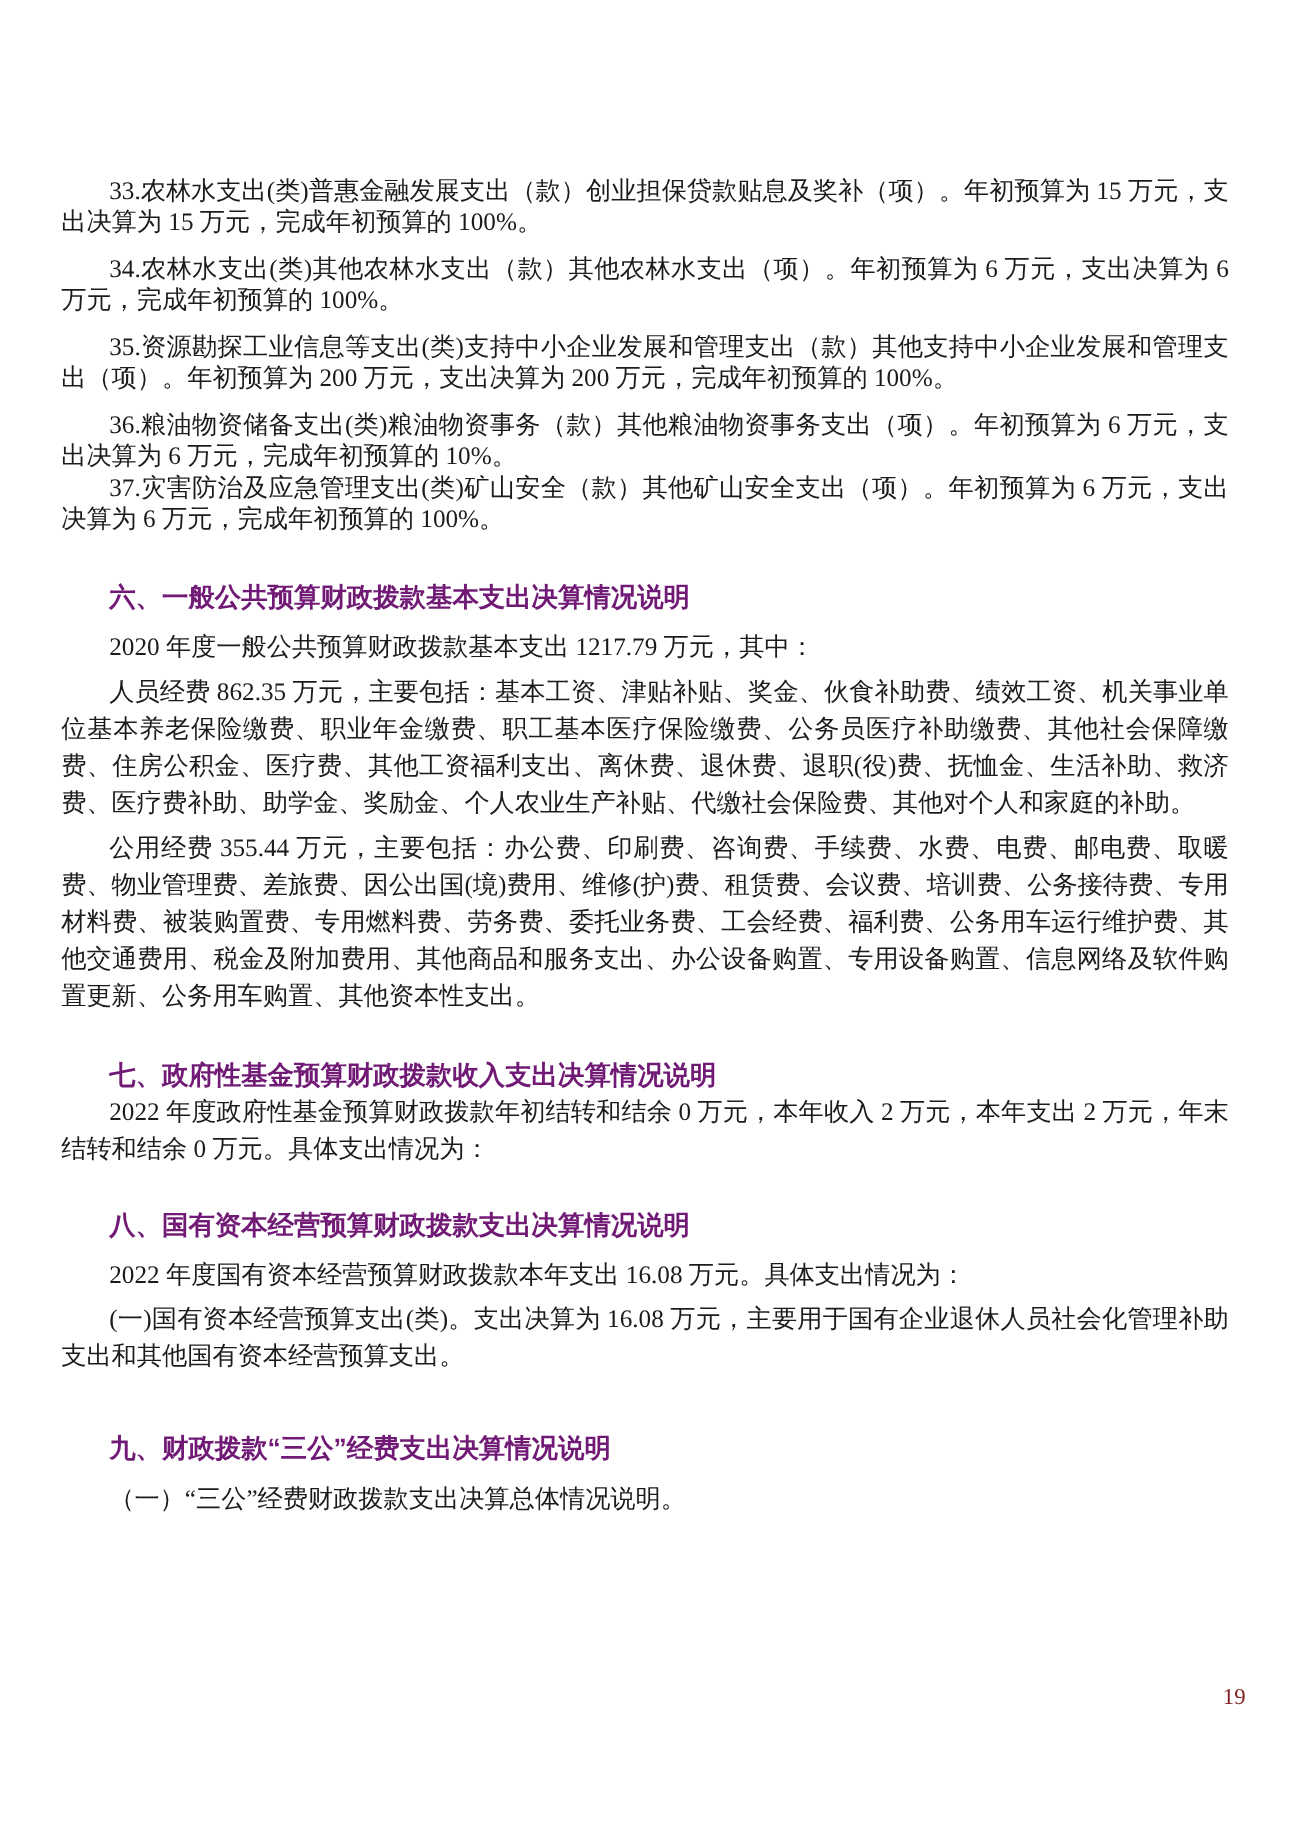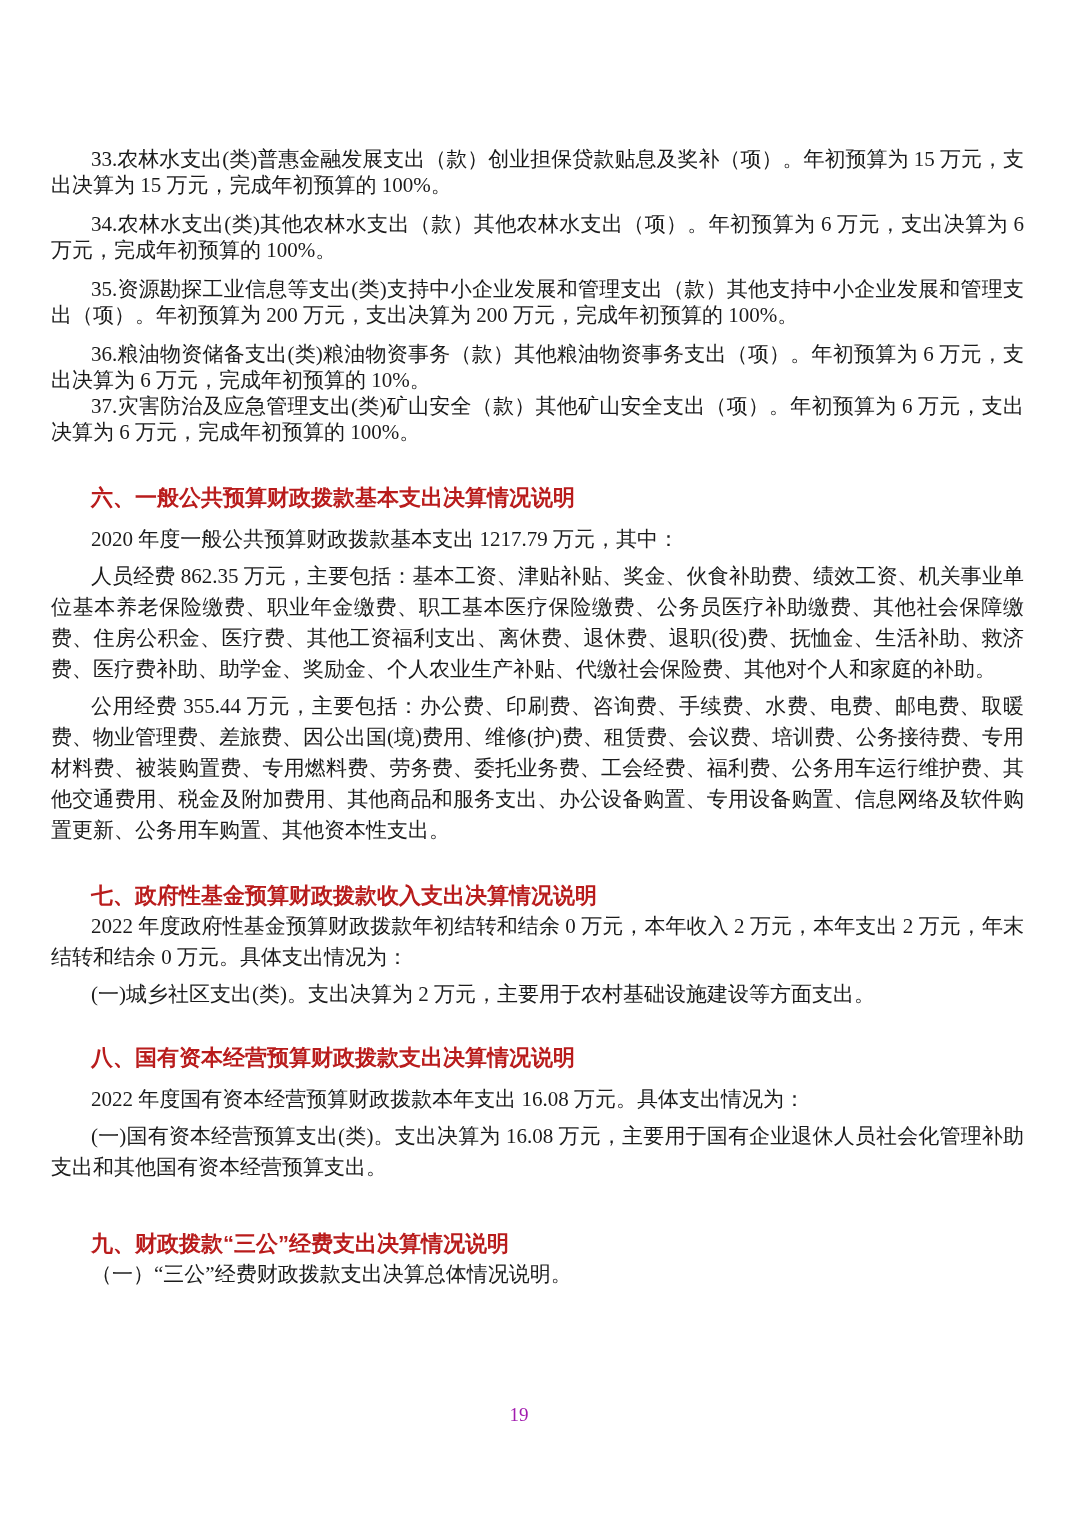--- a/index.html
+++ b/index.html
@@ -43,36 +43,36 @@
     word-break: break-all;
   }
   
   .sec {
     font-family: "Liberation Sans", "DejaVu Sans", sans-serif;
     font-weight: bold;
     font-size: 22px;
     line-height: 31px;
     text-indent: 40px;
     margin: 0 0 11px 0;
-    color: #b91c1c;
+    color: #701a75;
   }
   .sec-6 { margin-top: 37px; margin-bottom: 11px; }
   .sec-7 { margin-top: 34px; margin-bottom: 0; }
   .sec-8 { margin-top: 32px; margin-bottom: 11px; }
-  .sec-9 { margin-top: 45px; margin-bottom: 0; }
+  .sec-9 { margin-top: 45px; margin-bottom: 12px; }
   .pagenum {
     position: absolute;
     top: 1403px;
     left: 0;
     width: 1038px;
-    text-align: center;
+    text-align: right;
     font-family: "Liberation Serif", "DejaVu Serif", serif;
     font-size: 19px;
     line-height: 24px;
-    color: #a21caf;
+    color: #7f1d1d;
   }
 </style>
 </head>
 <body>
 
 <div class="page">
   <div class="content">
 
     <p class="np">33.农林水支出(类)普惠金融发展支出（款）创业担保贷款贴息及奖补（项）。年初预算为 15 万元，支出决算为 15 万元，完成年初预算的 100%。</p>
     <p class="np">34.农林水支出(类)其他农林水支出（款）其他农林水支出（项）。年初预算为 6 万元，支出决算为 6 万元，完成年初预算的 100%。</p>
@@ -80,21 +80,20 @@
     <p class="np tight">36.粮油物资储备支出(类)粮油物资事务（款）其他粮油物资事务支出（项）。年初预算为 6 万元，支出决算为 6 万元，完成年初预算的 10%。</p>
     <p class="np tight">37.灾害防治及应急管理支出(类)矿山安全（款）其他矿山安全支出（项）。年初预算为 6 万元，支出决算为 6 万元，完成年初预算的 100%。</p>
 
     <h2 class="sec sec-6">六、一般公共预算财政拨款基本支出决算情况说明</h2>
     <p class="bp">2020 年度一般公共预算财政拨款基本支出 1217.79 万元，其中：</p>
     <p class="bp">人员经费 862.35 万元，主要包括：基本工资、津贴补贴、奖金、伙食补助费、绩效工资、机关事业单位基本养老保险缴费、职业年金缴费、职工基本医疗保险缴费、公务员医疗补助缴费、其他社会保障缴费、住房公积金、医疗费、其他工资福利支出、离休费、退休费、退职(役)费、抚恤金、生活补助、救济费、医疗费补助、助学金、奖励金、个人农业生产补贴、代缴社会保险费、其他对个人和家庭的补助。</p>
     <p class="bp">公用经费 355.44 万元，主要包括：办公费、印刷费、咨询费、手续费、水费、电费、邮电费、取暖费、物业管理费、差旅费、因公出国(境)费用、维修(护)费、租赁费、会议费、培训费、公务接待费、专用材料费、被装购置费、专用燃料费、劳务费、委托业务费、工会经费、福利费、公务用车运行维护费、其他交通费用、税金及附加费用、其他商品和服务支出、办公设备购置、专用设备购置、信息网络及软件购置更新、公务用车购置、其他资本性支出。</p>
 
     <h2 class="sec sec-7">七、政府性基金预算财政拨款收入支出决算情况说明</h2>
     <p class="bp">2022 年度政府性基金预算财政拨款年初结转和结余 0 万元，本年收入 2 万元，本年支出 2 万元，年末结转和结余 0 万元。具体支出情况为：</p>
-    <p class="bp">(一)城乡社区支出(类)。支出决算为 2 万元，主要用于农村基础设施建设等方面支出。</p>
 
     <h2 class="sec sec-8">八、国有资本经营预算财政拨款支出决算情况说明</h2>
     <p class="bp">2022 年度国有资本经营预算财政拨款本年支出 16.08 万元。具体支出情况为：</p>
     <p class="bp">(一)国有资本经营预算支出(类)。支出决算为 16.08 万元，主要用于国有企业退休人员社会化管理补助支出和其他国有资本经营预算支出。</p>
 
     <h2 class="sec sec-9">九、财政拨款“三公”经费支出决算情况说明</h2>
     <p class="bp">（一）“三公”经费财政拨款支出决算总体情况说明。</p>
 
   </div>
 

